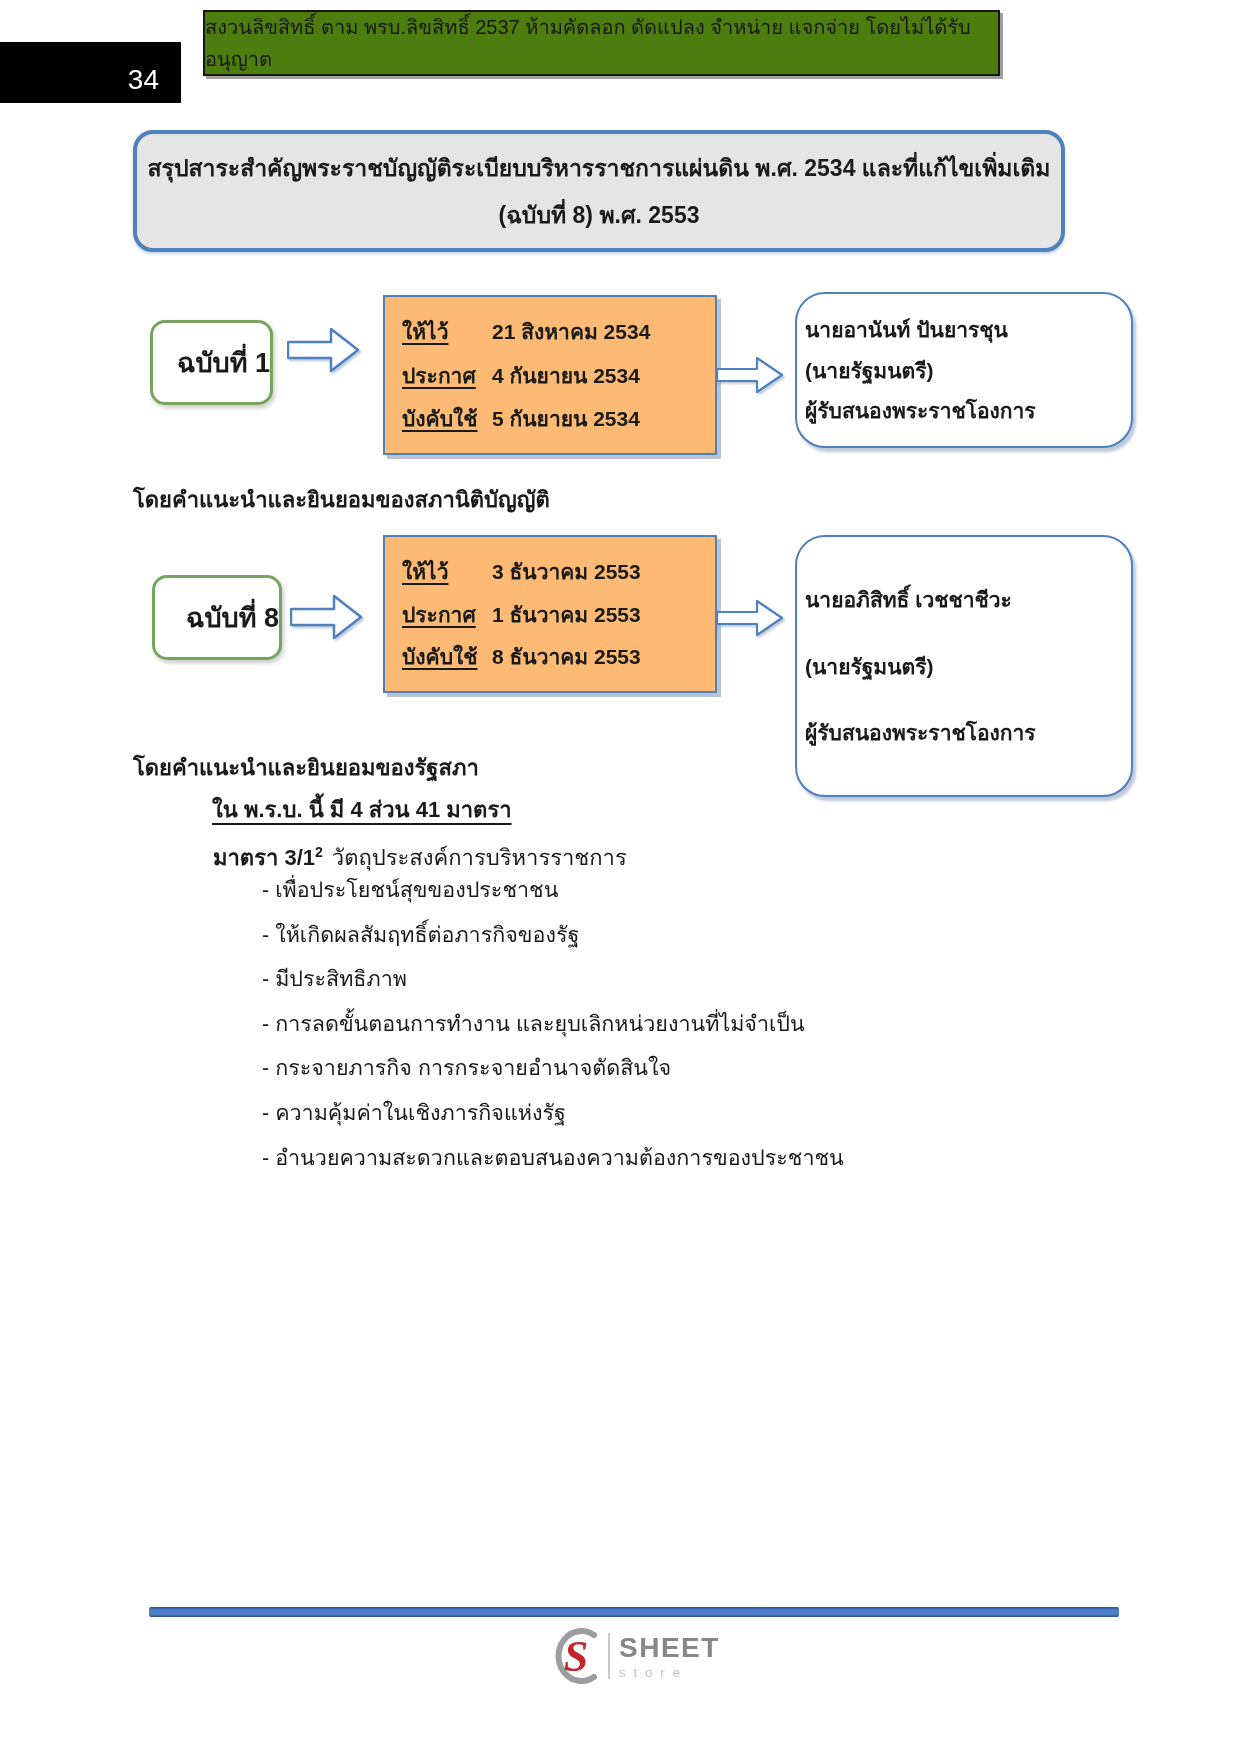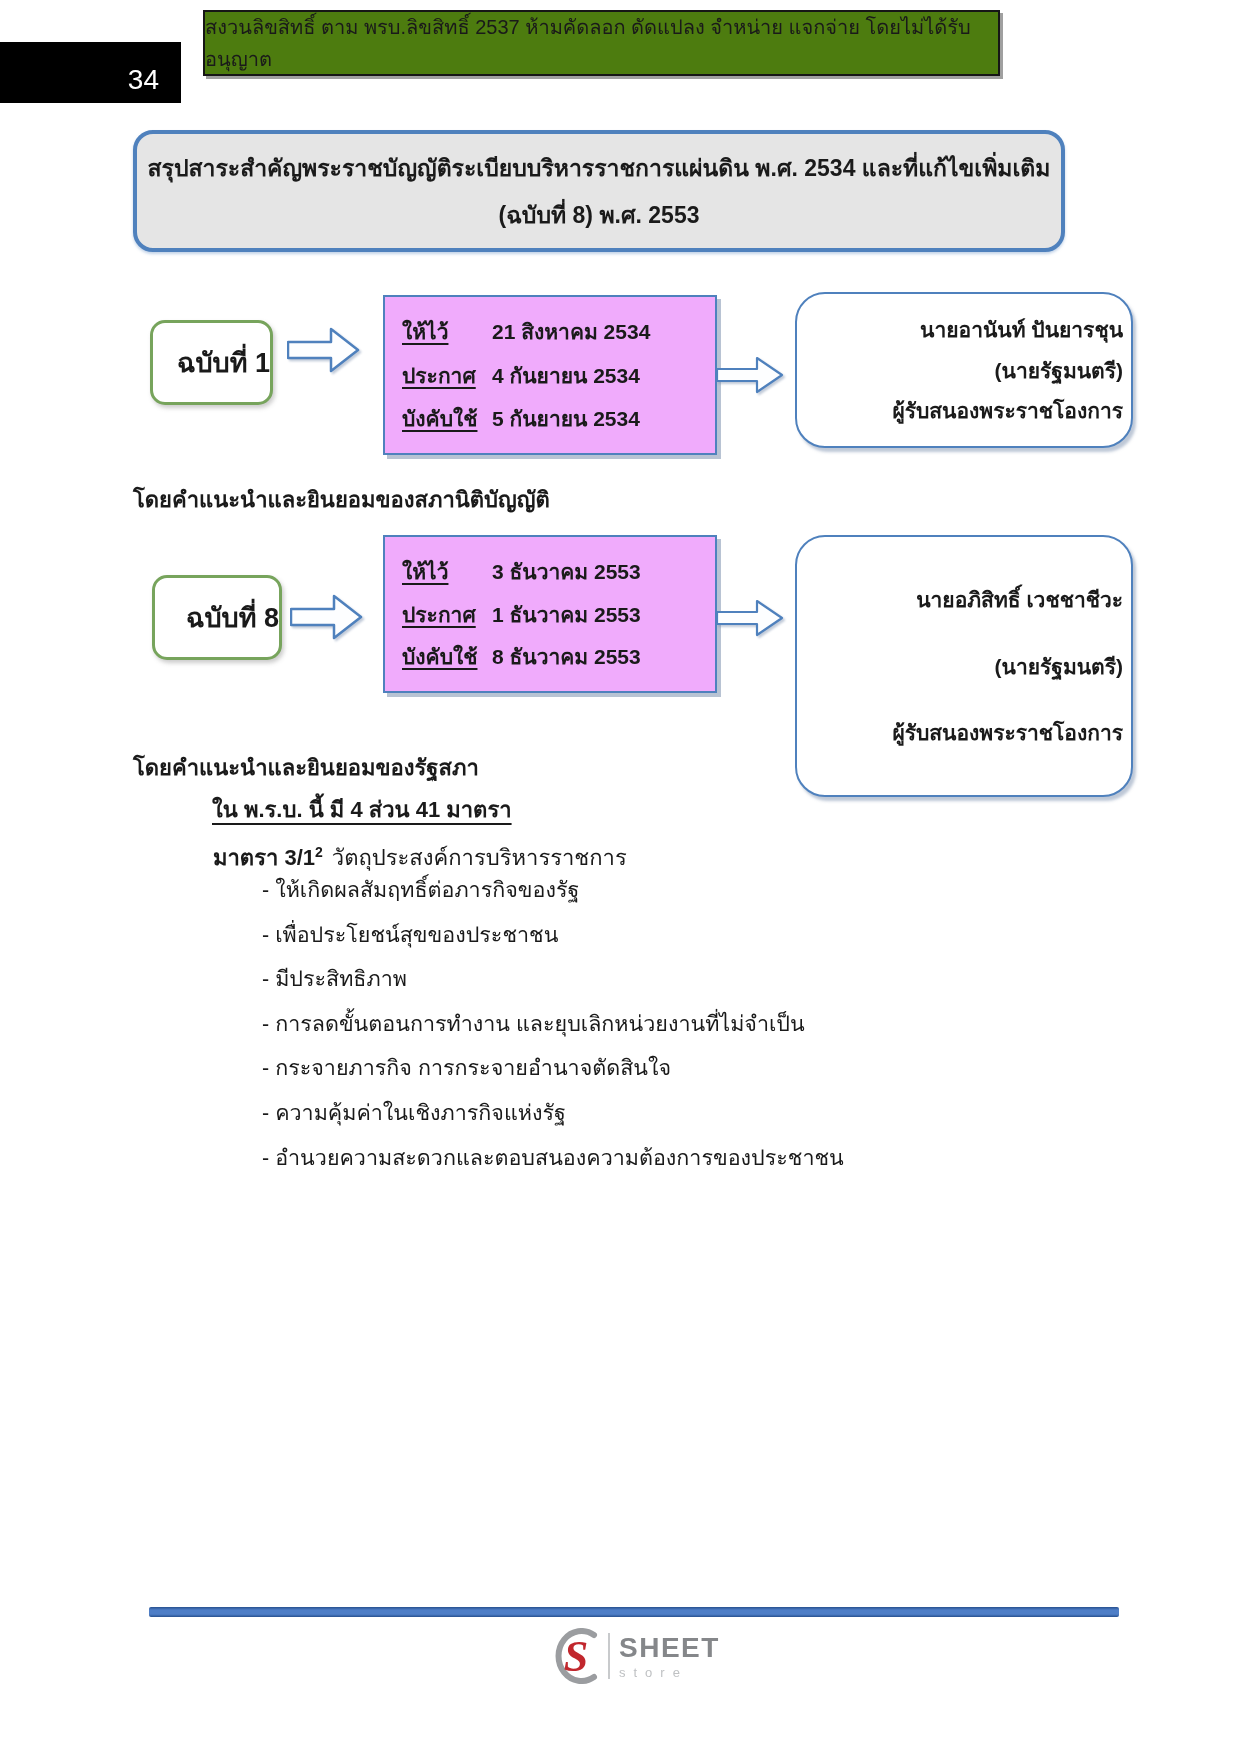--- a/index.html
+++ b/index.html
@@ -43,38 +43,38 @@
   .chip-1 { left:150px; top:320px; width:123px; height:85px; }
   .chip-2 { left:152px; top:575px; width:130px; height:85px; }
 
   .flow-arrow { filter:drop-shadow(2px 2px 1px rgba(120,140,170,.45)); }
   .arrow-a1 { left:287px; top:327px; }
   .arrow-b1 { left:716px; top:356px; }
   .arrow-a2 { left:290px; top:594px; }
   .arrow-b2 { left:716px; top:599px; }
 
   .dates-box {
-    width:334px; border:2px solid #4F81BD; background:#f0abfc;
+    width:334px; border:2px solid #4F81BD; background:#fdba74;
     box-shadow:4px 4px 0 rgba(125,145,175,.55);
     display:flex; flex-direction:column; justify-content:space-evenly;
     padding:8px 6px 8px 17px; font-size:21px; font-weight:600;
   }
   .dates-1 { left:383px; top:295px; height:160px; }
   .dates-2 { left:383px; top:535px; height:158px; }
   .date-row { display:flex; align-items:baseline; }
   .date-label {
     width:90px; flex:0 0 90px; text-decoration:underline;
     text-underline-offset:4px; text-decoration-thickness:1.5px;
   }
   .date-value { white-space:nowrap; }
 
   .signer-box {
     width:338px; border:2px solid #4F81BD; border-radius:30px; background:#fff;
     box-shadow:3px 4px 3px rgba(125,145,175,.5);
-    display:flex; flex-direction:column; align-items:flex-end; justify-content:space-evenly;
+    display:flex; flex-direction:column; align-items:flex-start; justify-content:space-evenly;
     padding:12px 8px; font-size:21px; font-weight:600; text-align:center;
   }
   .signer-1 { left:795px; top:292px; height:156px; }
   .signer-2 { left:795px; top:535px; height:262px; }
 
   .advice-note { font-size:22px; font-weight:bold; white-space:nowrap; }
   .note-1 { left:133px; top:482px; }
   .note-2 { left:133px; top:750px; }
 
   
@@ -174,22 +174,22 @@
   <div>(นายรัฐมนตรี)</div>
   <div>ผู้รับสนองพระราชโองการ</div>
 </div>
 <div class="abs advice-note note-2">โดยคำแนะนำและยินยอมของรัฐสภา</div>
 
 <div class="abs section-heading">ใน พ.ร.บ. นี้ มี 4 ส่วน 41 มาตรา</div>
 <div class="abs clause-line">
   <span class="clause-number">มาตรา 3/1</span><sup class="clause-sup">2</sup><span class="clause-title">วัตถุประสงค์การบริหารราชการ</span>
 </div>
 <div class="abs bullet-list">
+  <div class="bullet-item">- เพื่อประโยชน์สุขของประชาชน</div>
   <div class="bullet-item">- ให้เกิดผลสัมฤทธิ์ต่อภารกิจของรัฐ</div>
-  <div class="bullet-item">- เพื่อประโยชน์สุขของประชาชน</div>
   <div class="bullet-item">- มีประสิทธิภาพ</div>
   <div class="bullet-item">- การลดขั้นตอนการทำงาน และยุบเลิกหน่วยงานที่ไม่จำเป็น</div>
   <div class="bullet-item">- กระจายภารกิจ การกระจายอำนาจตัดสินใจ</div>
   <div class="bullet-item">- ความคุ้มค่าในเชิงภารกิจแห่งรัฐ</div>
   <div class="bullet-item">- อำนวยความสะดวกและตอบสนองความต้องการของประชาชน</div>
 </div>
 
 <div class="abs footer-bar"></div>
 <div class="abs logo">
   <svg width="52" height="56" viewBox="0 0 52 56">

